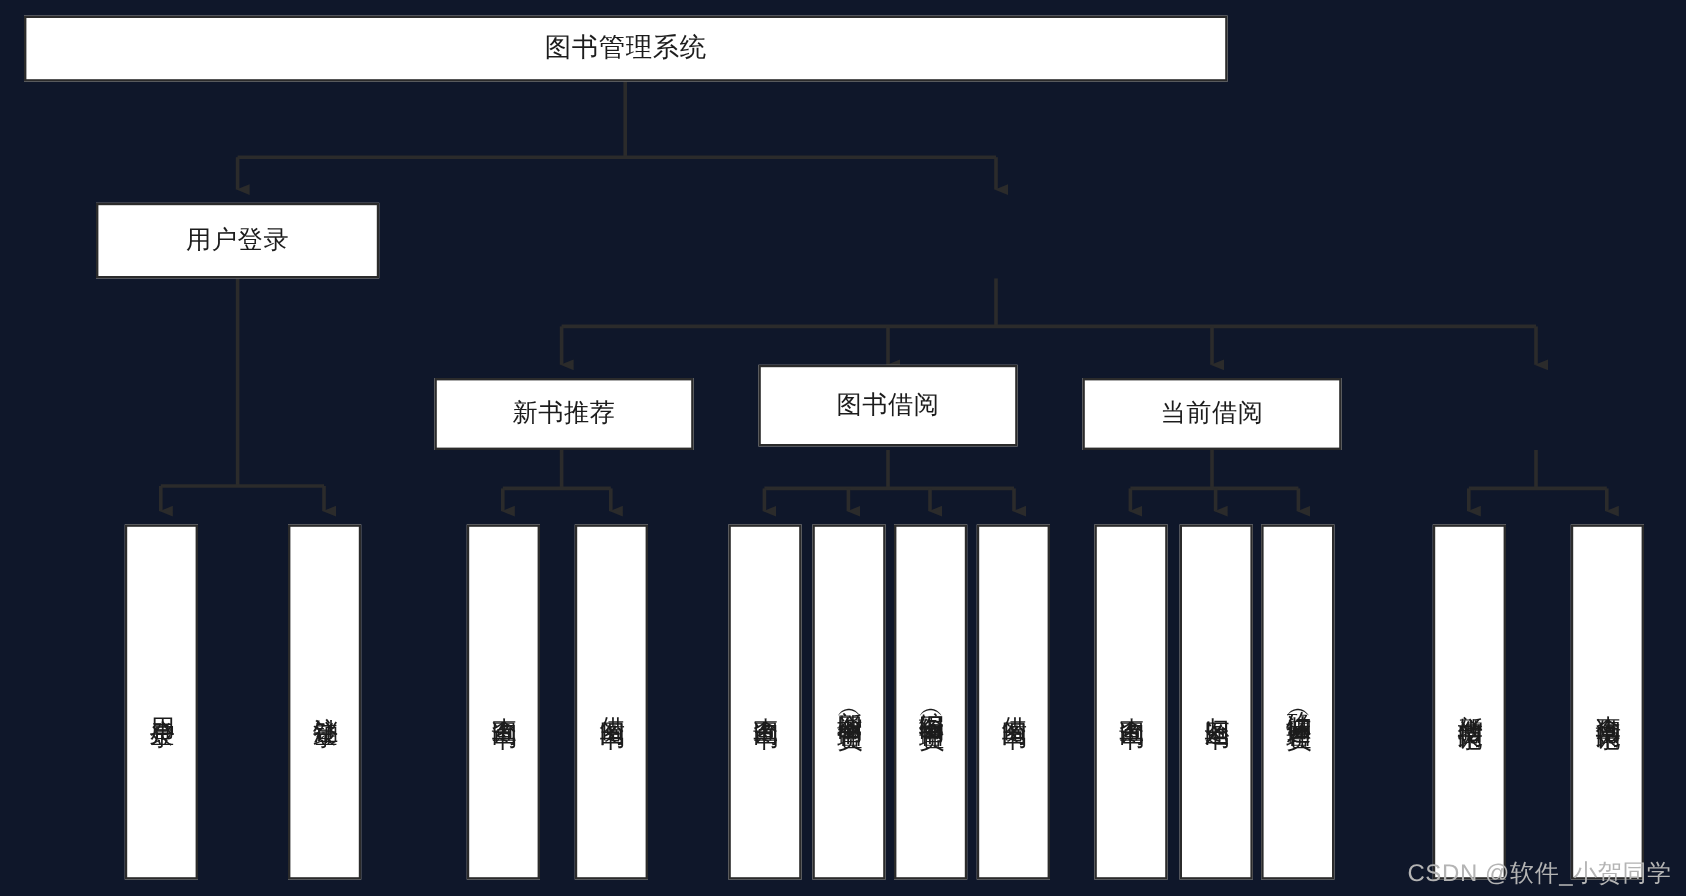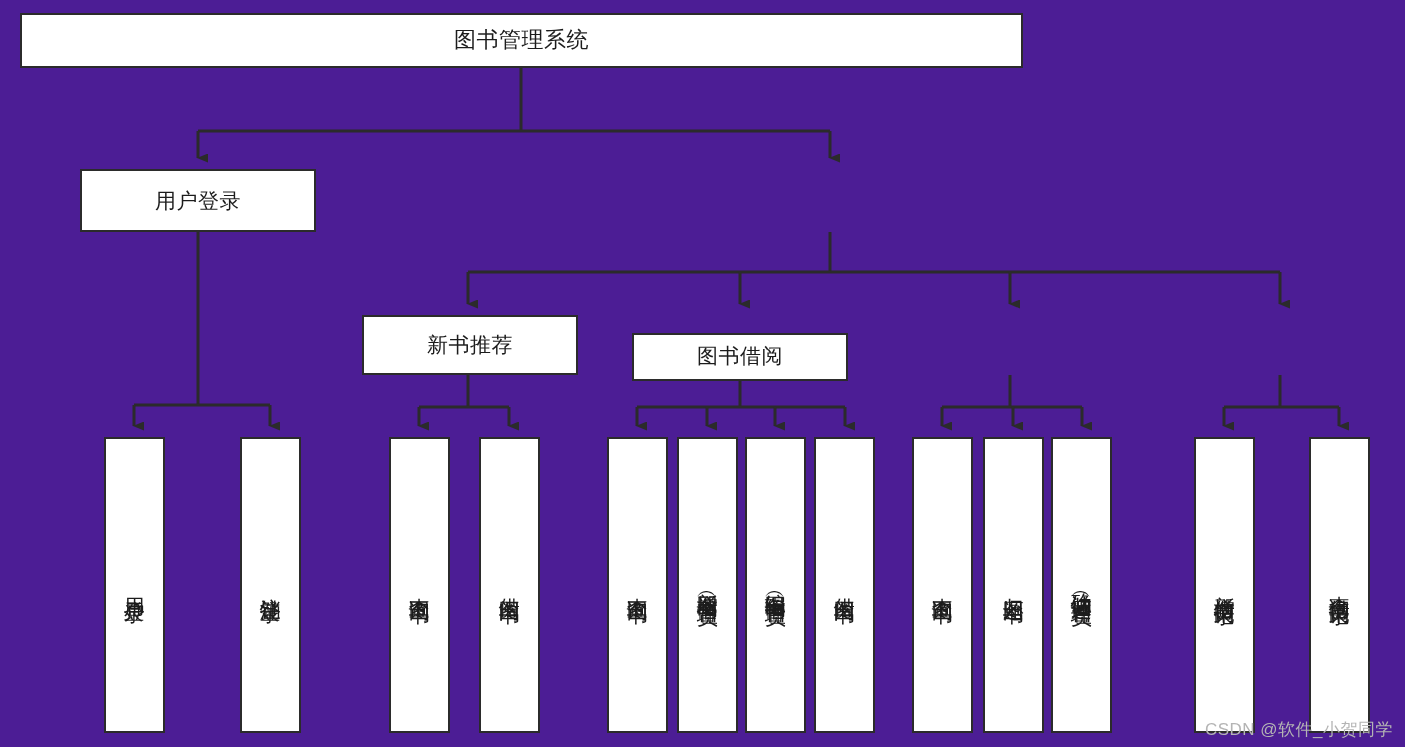--- a/index.html
+++ b/index.html
@@ -9,21 +9,21 @@
     background: #ffffff;
   }
   body {
     font-family: "Liberation Sans", "DejaVu Sans", sans-serif;
     color: #1a1a1a;
   }
   #canvas {
     position: relative;
     width: 1405px;
     height: 747px;
-    background: #4c1d95;
+    background: #0f172a;
     overflow: hidden;
   }
   #edges {
     position: absolute;
     left: 0;
     top: 0;
     width: 1405px;
     height: 747px;
     pointer-events: none;
   }
@@ -56,21 +56,21 @@
     font-size: 21px;
     line-height: 1.22;
     letter-spacing: 2px;
     white-space: normal;
     max-height: 272px;
   }
   #watermark {
     position: absolute;
     right: 12px;
     bottom: 6px;
-    font-size: 17px;
+    font-size: 20px;
     color: #b4b4b4;
     letter-spacing: 0.5px;
     z-index: 5;
     white-space: nowrap;
   }
 </style>
 </head>
 <body>
 
 <div id="canvas">
@@ -129,22 +129,25 @@
     <span class="node-label">图书管理系统</span>
   </div>
 
   <div class="node" style="left:80px; top:169px; width:236px; height:63px;">
     <span class="node-label">用户登录</span>
   </div>
 
   <div class="node" style="left:362px; top:315px; width:216px; height:60px;justify-content:center;">
     <span class="node-label">新书推荐</span>
   </div>
-  <div class="node" style="left:632px; top:333px; width:216px; height:48px;font-family:Liberation Serif, serif;">
+  <div class="node" style="left:632px; top:304px; width:216px; height:68px;">
     <span class="node-label">图书借阅</span>
+  </div>
+  <div class="node" style="left:902px; top:315px; width:216px; height:60px;">
+    <span class="node-label">当前借阅</span>
   </div>
 
   <div class="node leaf" style="left:104px; top:437px; width:61px; height:296px;">
     <span class="node-label">用户登录</span>
   </div>
   <div class="node leaf" style="left:240px; top:437px; width:61px; height:296px;">
     <span class="node-label">注销登录</span>
   </div>
 
   <div class="node leaf" style="left:389px; top:437px; width:61px; height:296px;">

